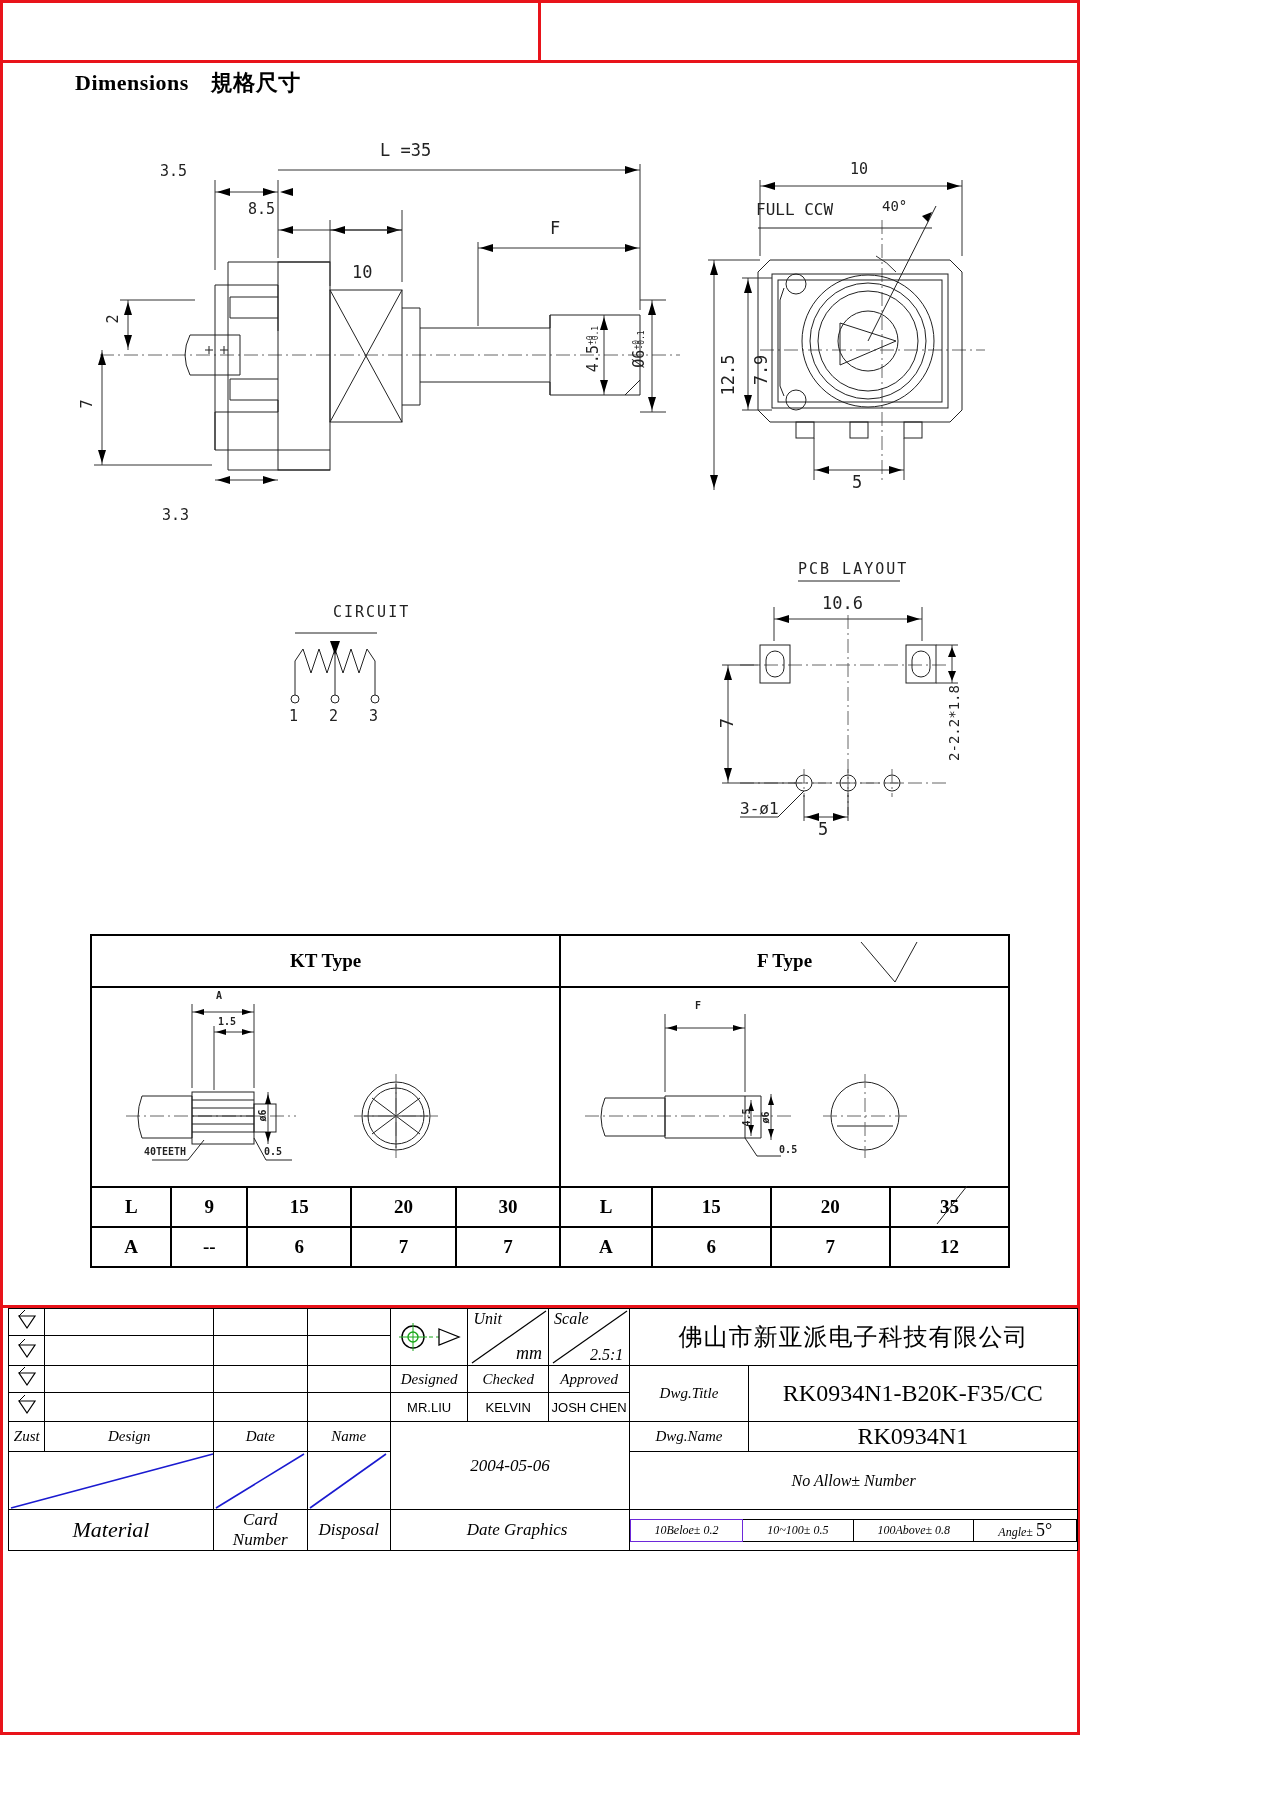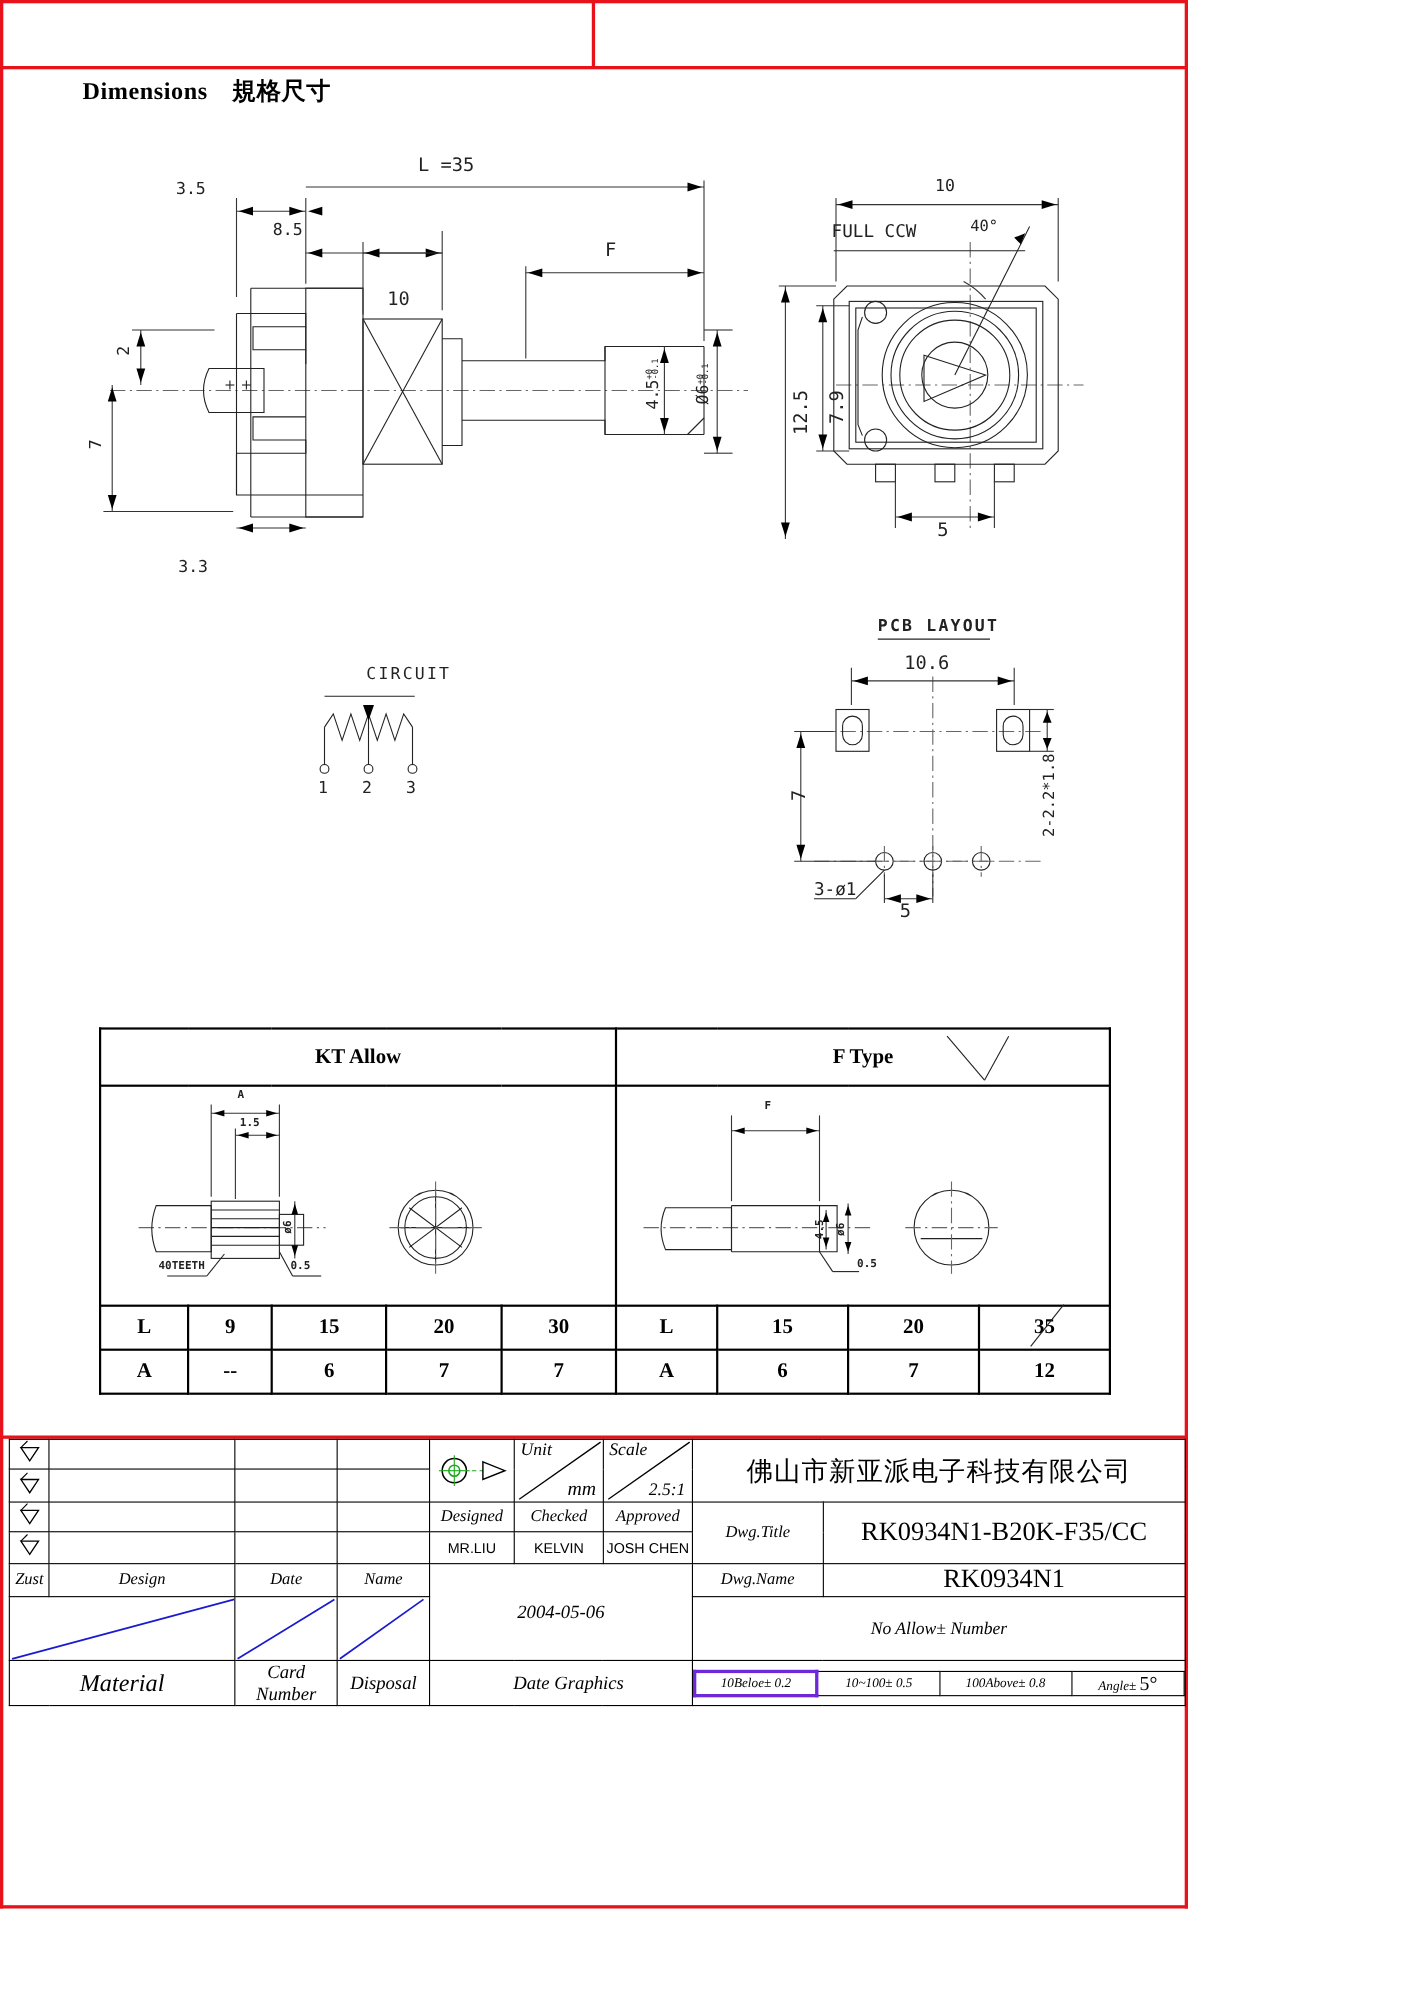--- a/index.html
+++ b/index.html
@@ -297,32 +297,32 @@
 
       <line class="dim" x1="104" y1="262" x2="148" y2="262"></line>
       <polygon class="arw" points="106,262 119,258 119,266"></polygon>
       <polygon class="arw" points="146,262 133,258 133,266"></polygon>
       <line class="ext" x1="104" y1="240" x2="104" y2="266"></line>
       <line class="ext" x1="148" y1="240" x2="148" y2="266"></line>
 
       <line class="thin" x1="104" y1="236" x2="78" y2="262"></line>
       <line class="thin" x1="40" y1="262" x2="78" y2="262"></line>
     </svg>
-    <div class="cad" style="left:98px;top:5px;font-size:15px;letter-spacing:2px;font-weight:bold;">PCB LAYOUT</div>
+    <div class="cad" style="left:98px;top:5px;font-size:15px;letter-spacing:2px;">PCB LAYOUT</div>
     <div class="cad" style="left:122px;top:38px;font-size:17px;">10.6</div>
     <div class="cad rot" style="left:22px;top:158px;transform:rotate(-90deg);font-size:17px;">7</div>
     <div class="cad" style="left:118px;top:264px;font-size:17px;">5</div>
     <div class="cad" style="left:40px;top:244px;font-size:16px;">3-ø1</div>
     <div class="cad rot" style="left:216px;top:160px;transform:rotate(-90deg);font-size:14px;">2-2.2*1.8</div>
   </div>
 
   <table id="parts-table">
     <tbody>
         <tr class="hdr">
-      <td colspan="5">KT Allow</td>
+      <td colspan="5">KT Type</td>
       <td colspan="4" style="position:relative;">
         <span>F Type</span>
         <svg style="position:absolute;left:300px;top:6px;" width="60" height="42">
               <line class="thin" x1="0" y1="0" x2="34" y2="40" stroke-width="2"></line>
               <line class="thin" x1="34" y1="40" x2="56" y2="0" stroke-width="2"></line>
             </svg>
       </td>
     </tr>
     <tr class="figrow">
 
@@ -560,21 +560,21 @@
 
       <tr style="height:32px;">
         <td colspan="2" style="font-size:22px;margin-left:34px;">Material</td>
         <td style="font-size:17px;">Card Number</td>
         <td style="font-size:17px;">Disposal</td>
         <td colspan="3" style="font-size:17px;padding-left:16px;">Date Graphics</td>
         <td colspan="2" style="padding:0;">
           <table style="width:100%;border-collapse:collapse;">
             <tbody>
                   <tr>
-              <td class="tb-small" style="border:3px solid #6d28d9;width:25%;">10Beloe± 0.2</td>
+              <td class="tb-small" style="border:1px solid #6d28d9;width:25%;">10Beloe± 0.2</td>
               <td class="tb-small" style="border:1px solid #000;width:25%;">10~100± 0.5</td>
               <td class="tb-small" style="border:1px solid #000;width:27%;">100Above± 0.8</td>
               <td class="tb-small" style="border:1px solid #000;width:23%;">
                 <span>Angle±</span>
                 <span class="tb-code" style="font-size:18px !important;">5°</span>
               </td>
             </tr>
           </tbody>
               </table>
         </td>

